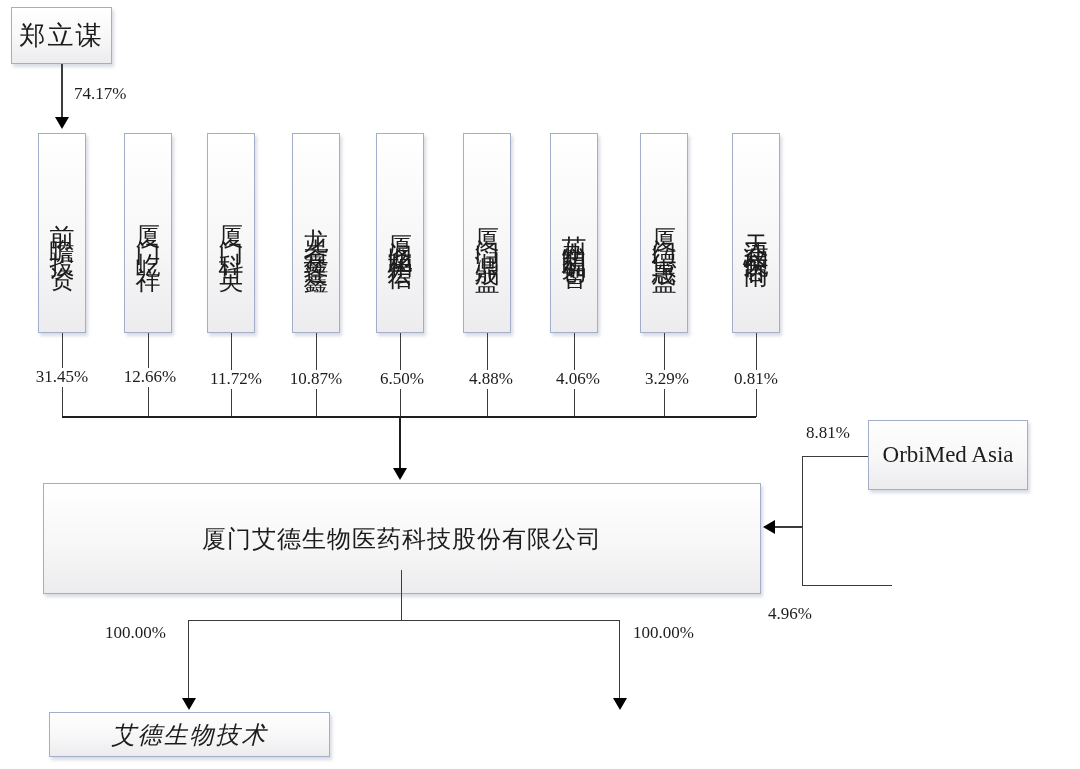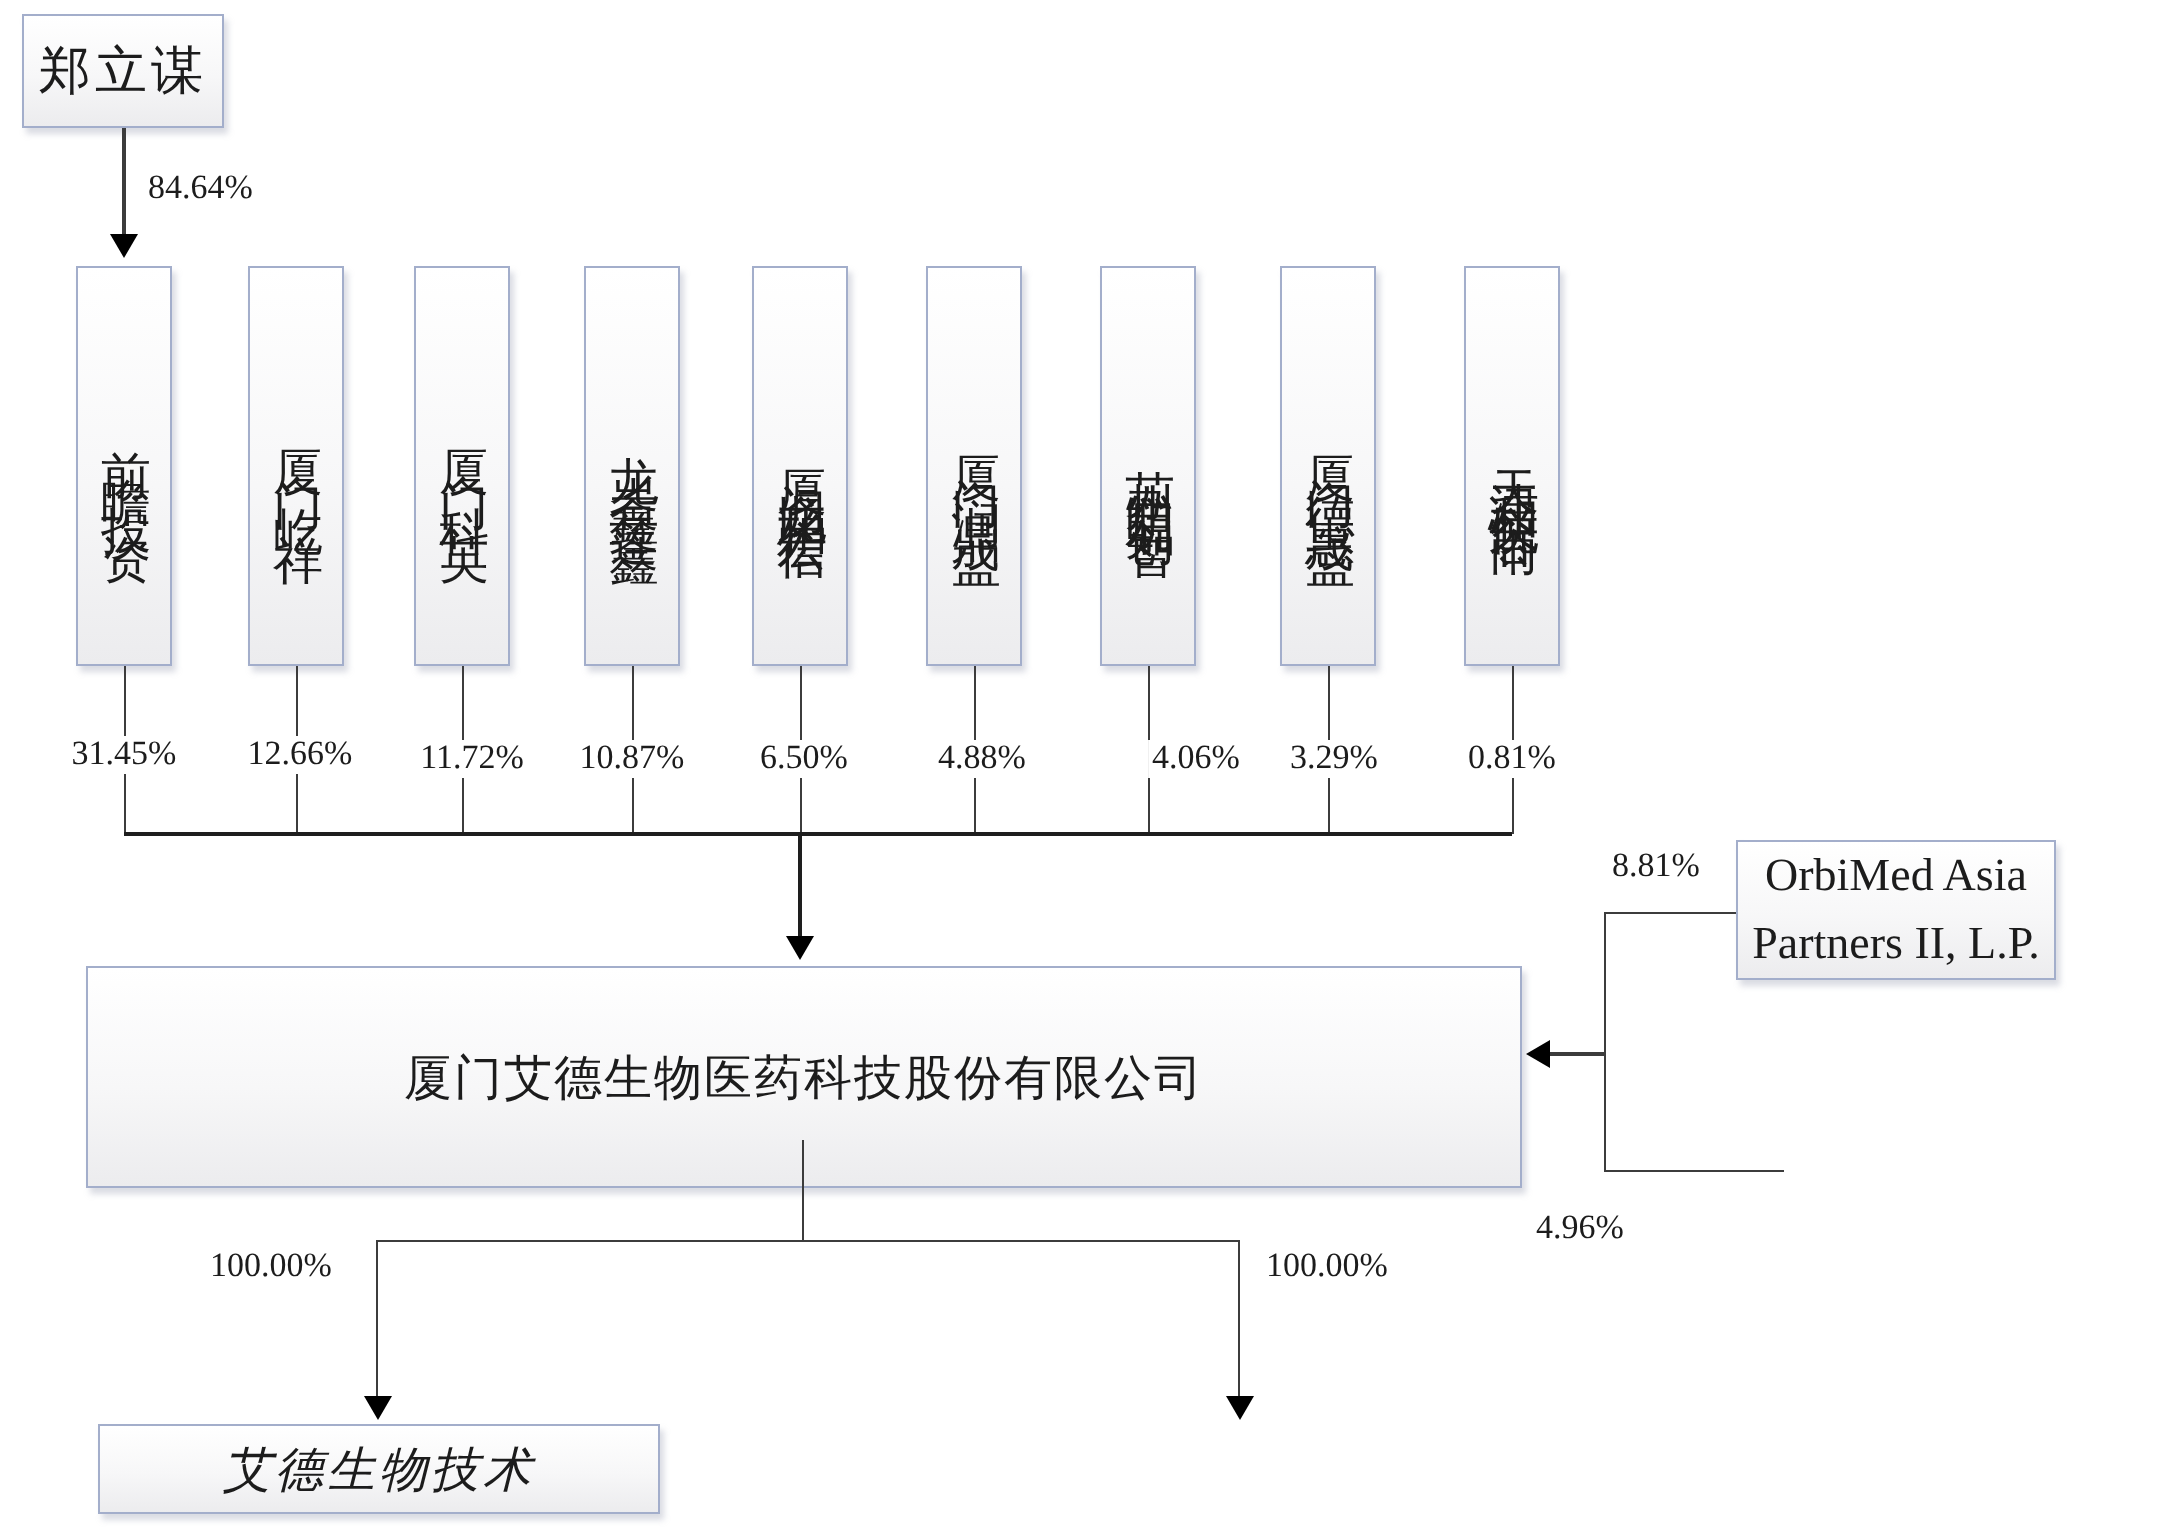--- a/index.html
+++ b/index.html
@@ -47,21 +47,21 @@
 </head>
 <body>
 
 <div id="canvas">
 
   <div class="node" style="left:11px;top:7px;width:101px;height:57px;">
     <span class="hname" style="font-size:26px;">郑立谋</span>
   </div>
   <div class="line" style="left:61px;top:64px;width:2px;height:53px;"></div>
   <div class="arr-down" style="left:55px;top:117px;"></div>
-  <div class="pct" style="left:72px;top:85px;">84.64%</div>
+  <div class="pct" style="left:72px;top:85px;">74.17%</div>
 
   <div class="node" style="left:38px;top:133px;width:48px;height:200px;">
     <div class="vwrap">
         <span class="vtext n4">前瞻投资</span>
       </div>
   </div>
   <div class="node" style="left:124px;top:133px;width:48px;height:200px;">
     <div class="vwrap">
         <span class="vtext n4">厦门屹祥</span>
       </div>
@@ -111,21 +111,21 @@
   <div class="line" style="left:574px;top:333px;width:1px;height:84px;"></div>
   <div class="line" style="left:664px;top:333px;width:1px;height:84px;"></div>
   <div class="line" style="left:756px;top:333px;width:1px;height:84px;"></div>
 
   <div class="pct ctr" style="left:62px;top:368px;">31.45%</div>
   <div class="pct ctr" style="left:150px;top:368px;">12.66%</div>
   <div class="pct ctr" style="left:236px;top:370px;text-align:center;">11.72%</div>
   <div class="pct ctr" style="left:316px;top:370px;">10.87%</div>
   <div class="pct ctr" style="left:402px;top:370px;">6.50%</div>
   <div class="pct ctr" style="left:491px;top:370px;">4.88%</div>
-  <div class="pct ctr" style="left:598px;top:370px;">4.06%</div>
+  <div class="pct ctr" style="left:578px;top:370px;">4.06%</div>
   <div class="pct ctr" style="left:667px;top:370px;">3.29%</div>
   <div class="pct ctr" style="left:756px;top:370px;">0.81%</div>
 
   <div class="line thick" style="left:62px;top:416px;width:694px;height:2px;"></div>
   <div class="line thick" style="left:399px;top:416px;width:2px;height:52px;"></div>
   <div class="arr-down" style="left:393px;top:468px;"></div>
 
   <div class="node" style="left:43px;top:483px;width:718px;height:111px;">
     <span class="hname" style="font-size:24px;letter-spacing:1px;">厦门艾德生物医药科技股份有限公司</span>
   </div>
@@ -135,21 +135,20 @@
   <div class="line" style="left:775px;top:526px;width:28px;height:2px;"></div>
   <div class="arr-left" style="left:763px;top:520px;"></div>
   <div class="line" style="left:802px;top:585px;width:90px;height:1px;"></div>
 
   <div class="pct" style="left:804px;top:424px;">8.81%</div>
   <div class="pct" style="left:766px;top:595px;margin-top:10px;">4.96%</div>
 
   <div class="node" style="left:868px;top:420px;width:160px;height:70px;">
     <div class="latin">
       <div>OrbiMed Asia</div>
-      <div>Partners II, L.P.</div>
     </div>
   </div>
 
   <div class="line" style="left:401px;top:570px;width:1px;height:51px;"></div>
   <div class="line" style="left:188px;top:620px;width:432px;height:1px;"></div>
 
   <div class="line" style="left:188px;top:620px;width:1px;height:79px;"></div>
   <div class="arr-down" style="left:182px;top:698px;"></div>
   <div class="pct" style="left:103px;top:624px;">100.00%</div>
 

